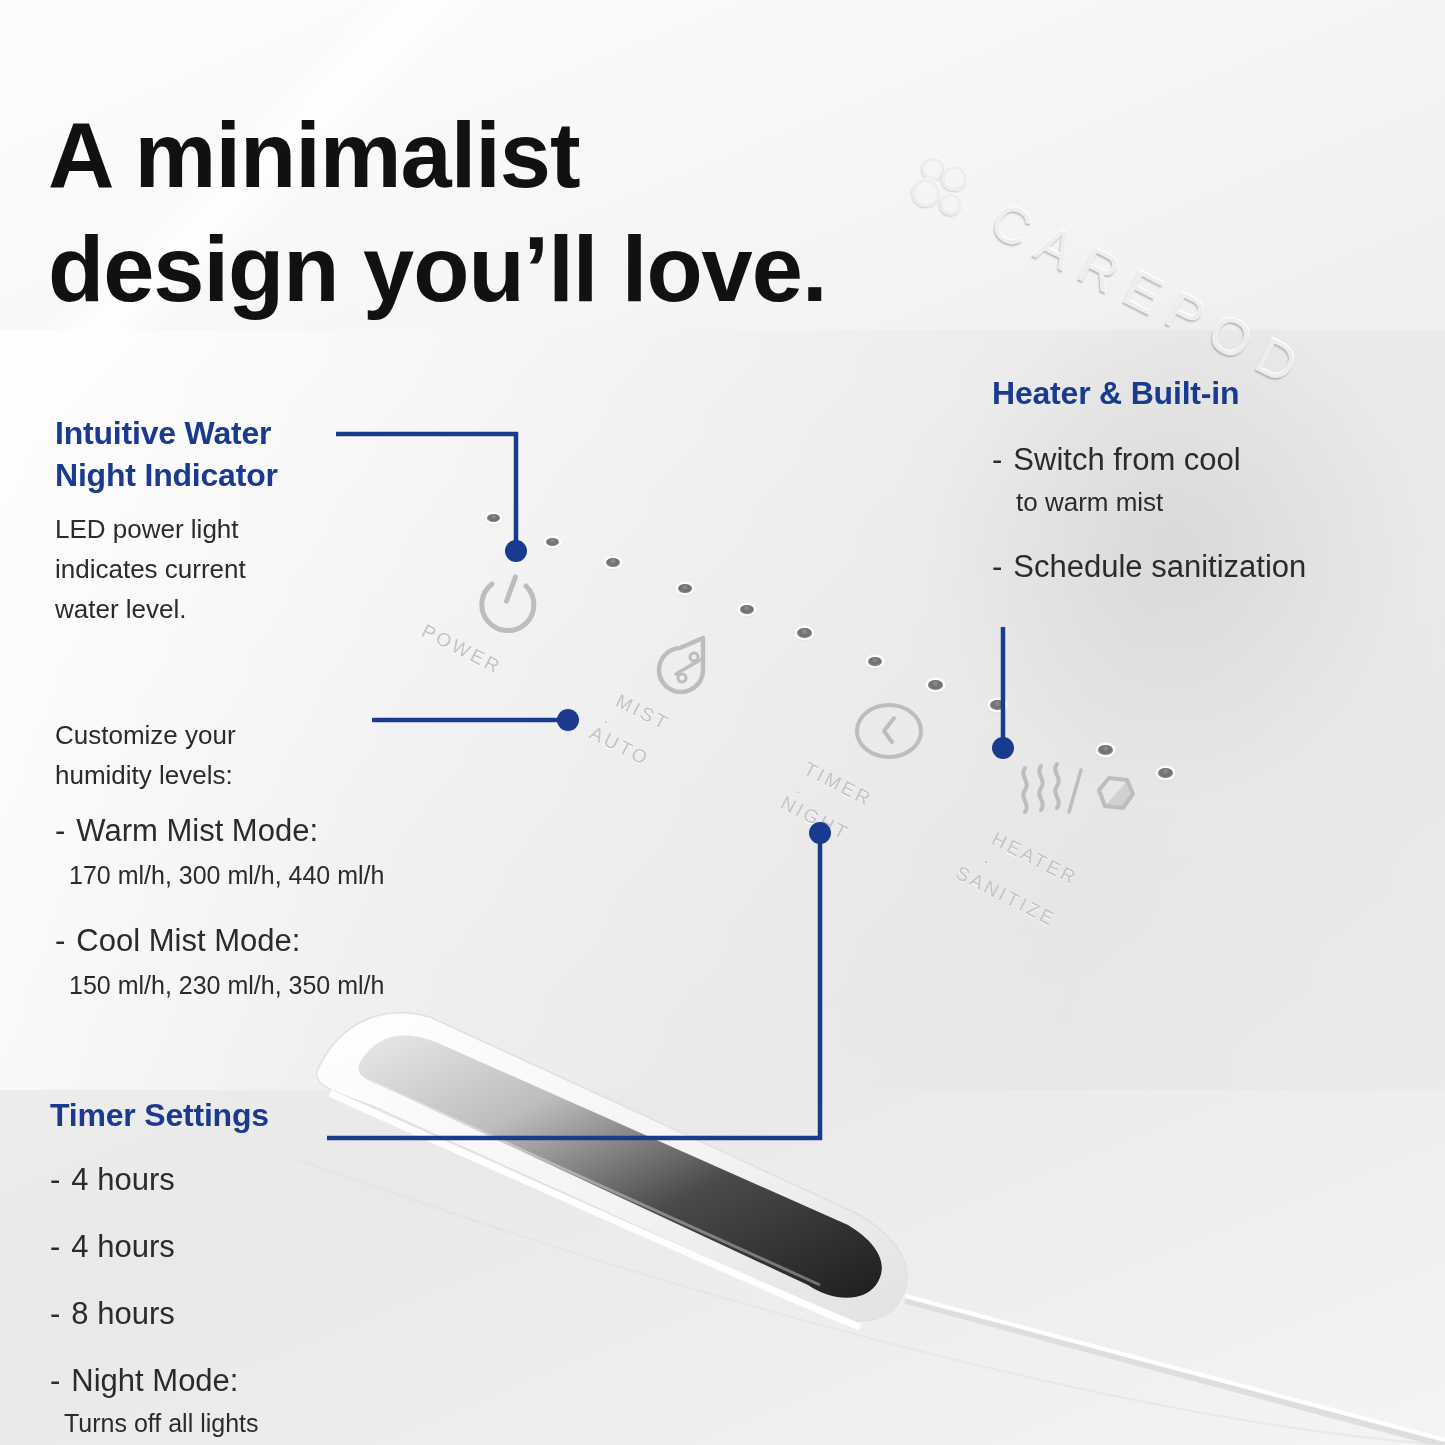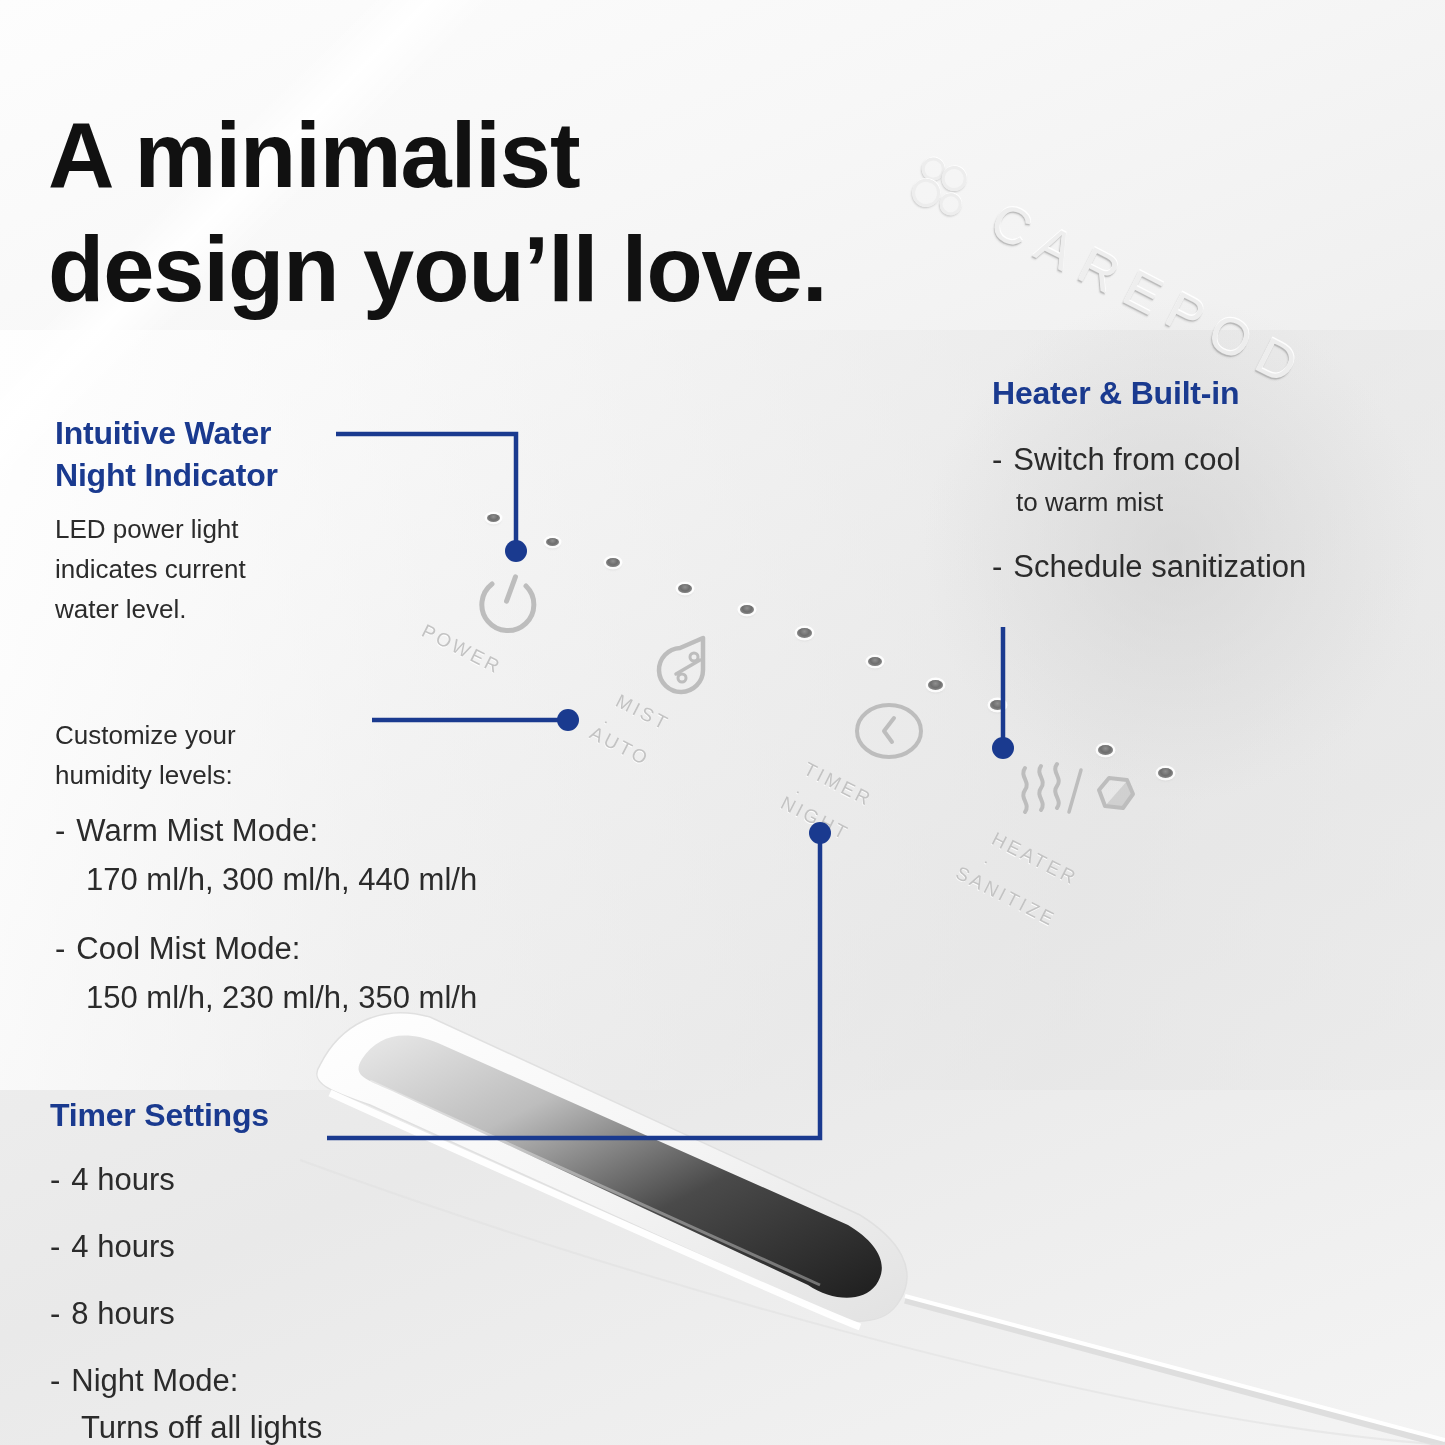--- a/index.html
+++ b/index.html
@@ -97,21 +97,21 @@
   .block{position:absolute;}
   .h-blue{
     color:#1a3a8f;font-weight:bold;font-size:32px;line-height:1.32;
     letter-spacing:-0.2px;margin:0 0 8px 0;
   }
   .body{
     color:#2b2b2b;font-size:26px;line-height:1.52;font-weight:400;
   }
   .li{display:flex;gap:11px;color:#2b2b2b;font-size:31px;line-height:1.45;margin-top:10px;}
   .li .dash{flex:0 0 auto;}
-  .sub{font-size:31px;color:#2b2b2b;line-height:1.4;margin-left:31px;}
+  .sub{font-size:25px;color:#2b2b2b;line-height:1.4;margin-left:14px;}
   .tight{margin-top:4px;}
 </style>
 </head>
 <body>
 
 <div id="stage">
 
   <div class="photo-base"></div>
   <div class="panel-shade"></div>
   <div class="corner-dark"></div>

